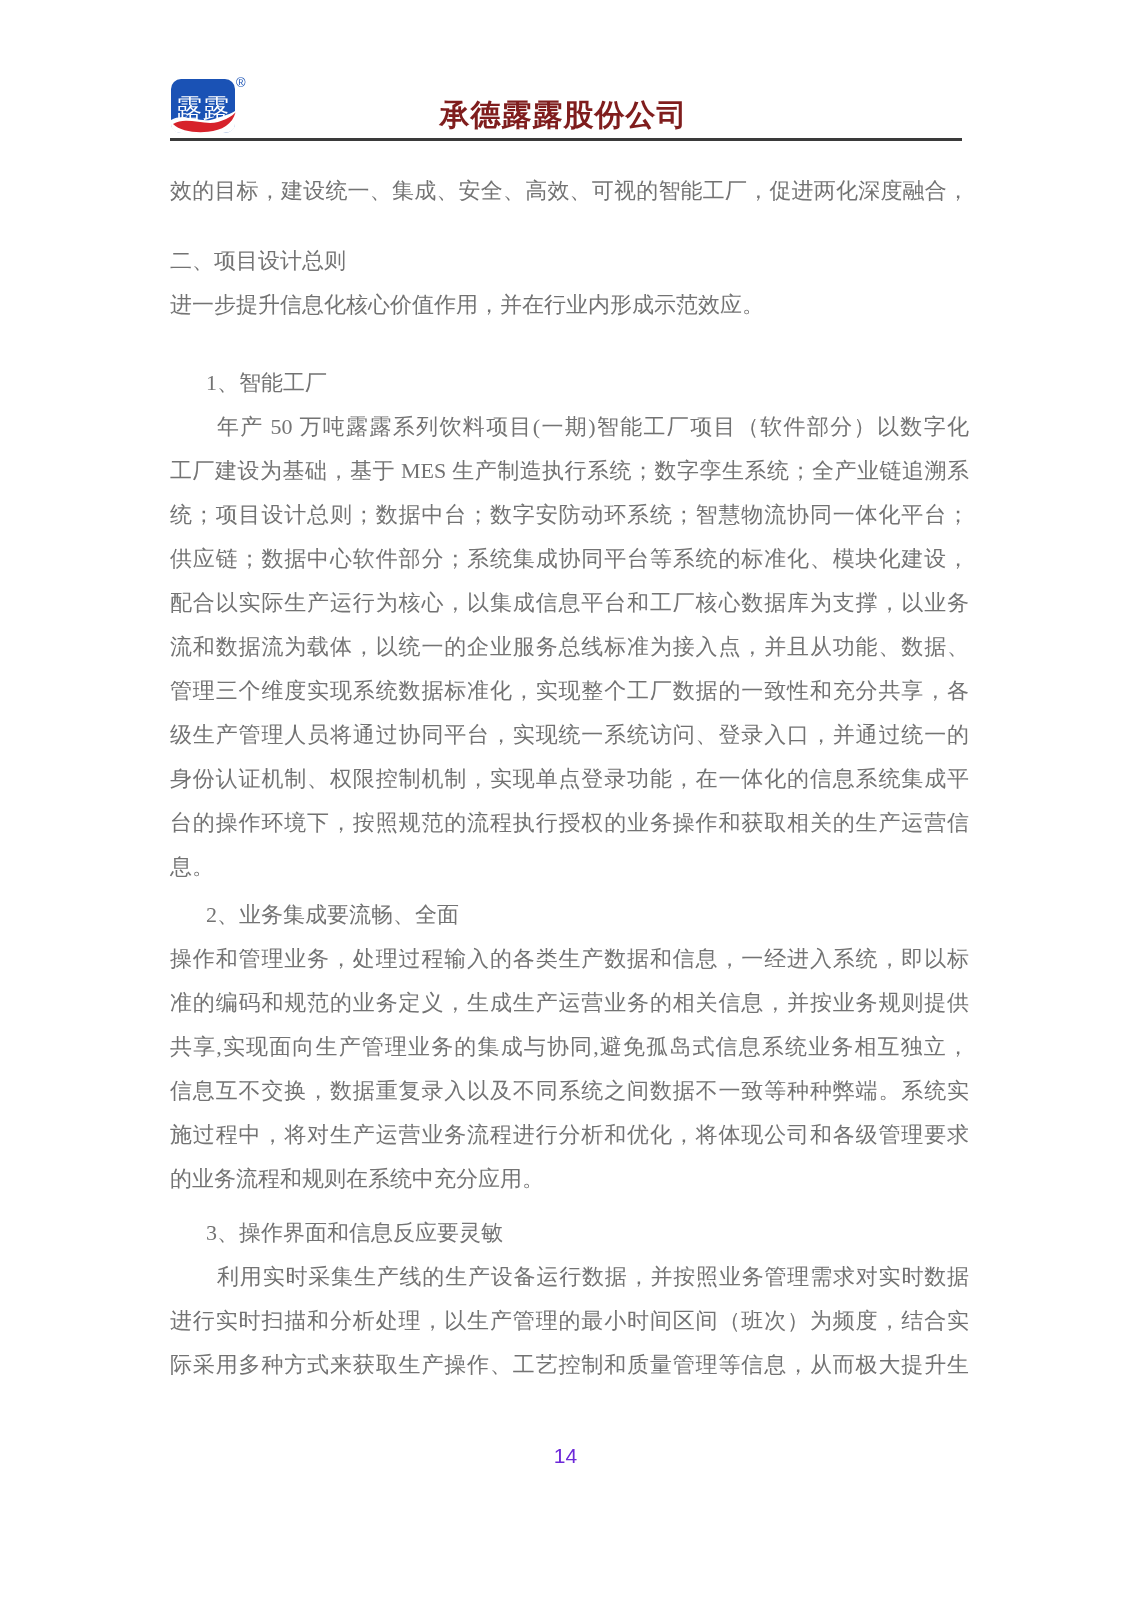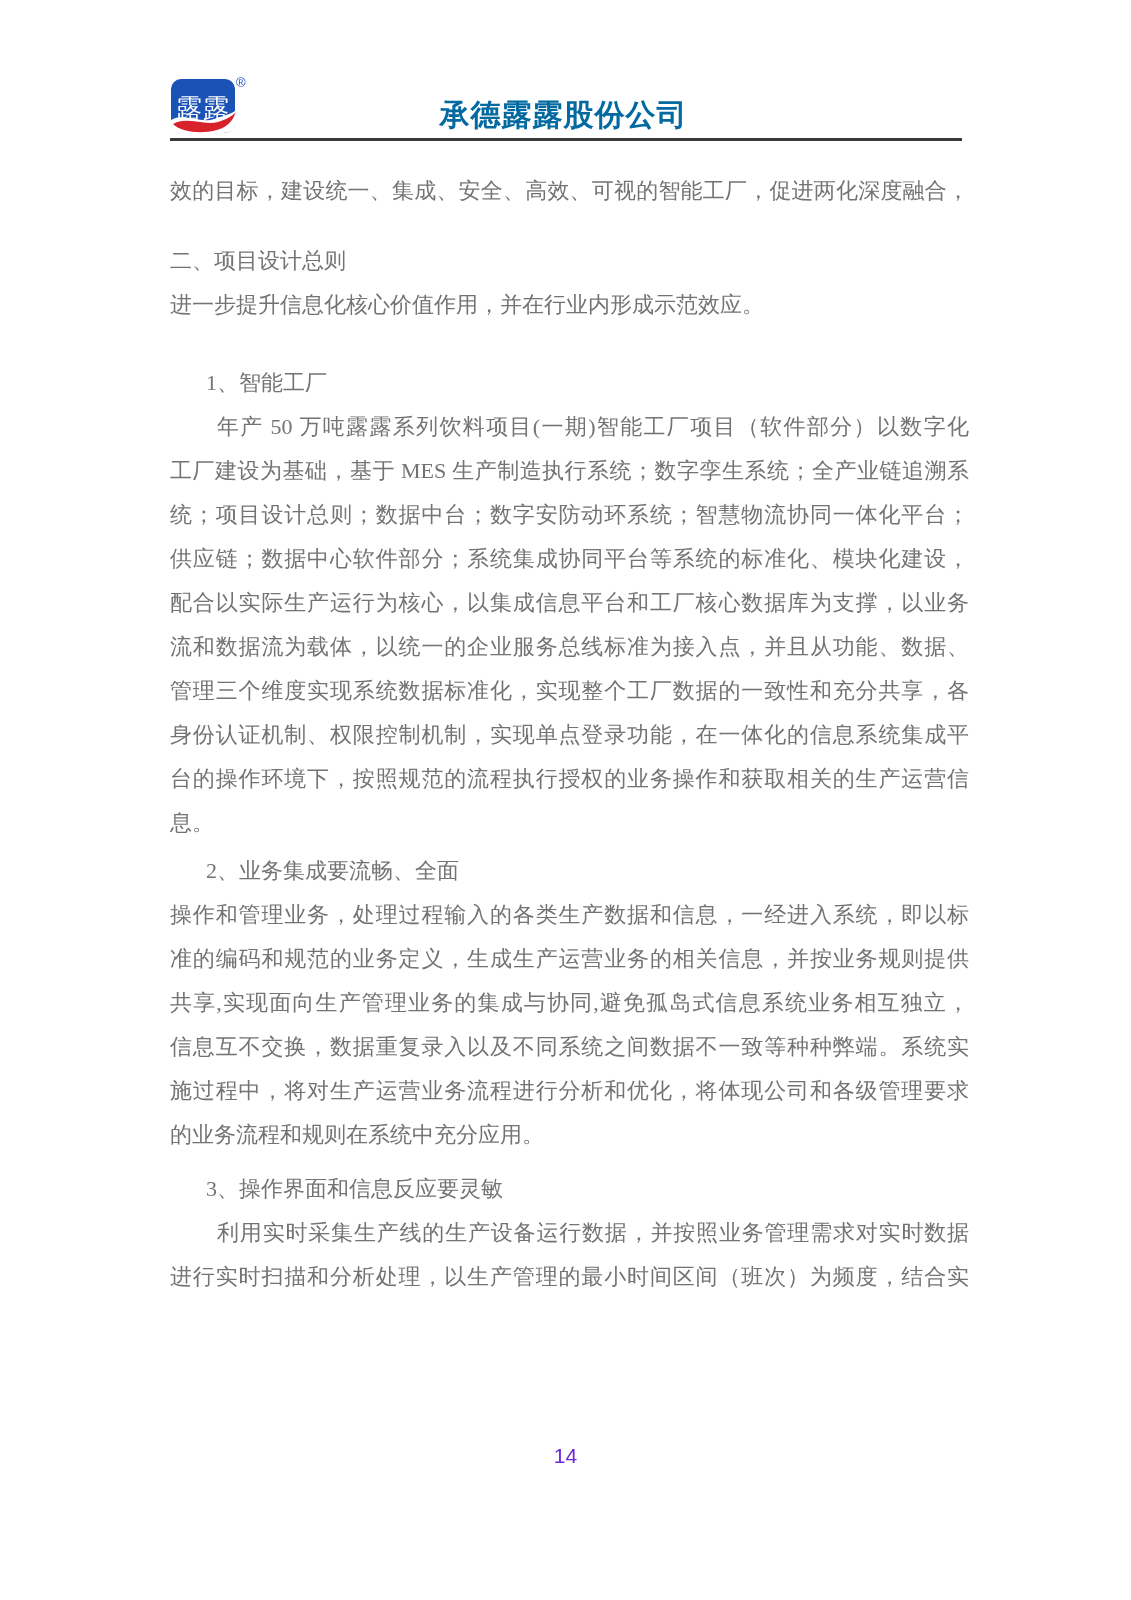--- a/index.html
+++ b/index.html
@@ -15,21 +15,21 @@
     position:absolute;left:170px;top:74px;
     width:82px;height:68px;
   }
   .company-title{
     position:absolute;left:0;right:4px;top:98px;
     text-align:center;
     font-family:"Liberation Sans",sans-serif;
     font-weight:700;
     font-size:30px;
     line-height:34px;
-    color:#0369a1;
+    color:#7f1d1d;
     letter-spacing:1px;
   }
   .header-rule{
     position:absolute;left:170px;top:138px;
     width:792px;height:3px;
     background:#3a3a3a;
   }
   
   .content{
     position:absolute;left:170px;top:169px;
@@ -83,32 +83,34 @@
       <div class="line h1">二、项目设计总则</div>
       <div class="line plain">进一步提升信息化核心价值作用，并在行业内形成示范效应。</div>
       <div class="line h2 gap34">1、智能工厂</div>
       <div class="line justify first">年产 50 万吨露露系列饮料项目(一期)智能工厂项目（软件部分）以数字化</div>
       <div class="line justify">工厂建设为基础，基于 MES 生产制造执行系统；数字孪生系统；全产业链追溯系</div>
       <div class="line justify">统；项目设计总则；数据中台；数字安防动环系统；智慧物流协同一体化平台；</div>
       <div class="line justify">供应链；数据中心软件部分；系统集成协同平台等系统的标准化、模块化建设，</div>
       <div class="line justify">配合以实际生产运行为核心，以集成信息平台和工厂核心数据库为支撑，以业务</div>
       <div class="line justify">流和数据流为载体，以统一的企业服务总线标准为接入点，并且从功能、数据、</div>
       <div class="line justify">管理三个维度实现系统数据标准化，实现整个工厂数据的一致性和充分共享，各</div>
+      <div class="line justify">级生产管理人员将通过协同平台，实现统一系统访问、登录入口，并通过统一的</div>
       <div class="line justify">身份认证机制、权限控制机制，实现单点登录功能，在一体化的信息系统集成平</div>
       <div class="line justify">台的操作环境下，按照规范的流程执行授权的业务操作和获取相关的生产运营信</div>
       <div class="line plain">息。</div>
       <div class="line h2 gap4">2、业务集成要流畅、全面</div>
       <div class="line justify">操作和管理业务，处理过程输入的各类生产数据和信息，一经进入系统，即以标</div>
       <div class="line justify">准的编码和规范的业务定义，生成生产运营业务的相关信息，并按业务规则提供</div>
       <div class="line justify">共享,实现面向生产管理业务的集成与协同,避免孤岛式信息系统业务相互独立，</div>
       <div class="line justify">信息互不交换，数据重复录入以及不同系统之间数据不一致等种种弊端。系统实</div>
       <div class="line justify">施过程中，将对生产运营业务流程进行分析和优化，将体现公司和各级管理要求</div>
       <div class="line plain">的业务流程和规则在系统中充分应用。</div>
       <div class="line h2 gap10">3、操作界面和信息反应要灵敏</div>
       <div class="line justify first">利用实时采集生产线的生产设备运行数据，并按照业务管理需求对实时数据</div>
       <div class="line justify">进行实时扫描和分析处理，以生产管理的最小时间区间（班次）为频度，结合实</div>
+      <div class="line justify">际采用多种方式来获取生产操作、工艺控制和质量管理等信息，从而极大提升生</div>
     </main>
 
   <footer class="page-footer">
     <span>14</span>
   </footer>
 
 </div>
 
 </body></html>

